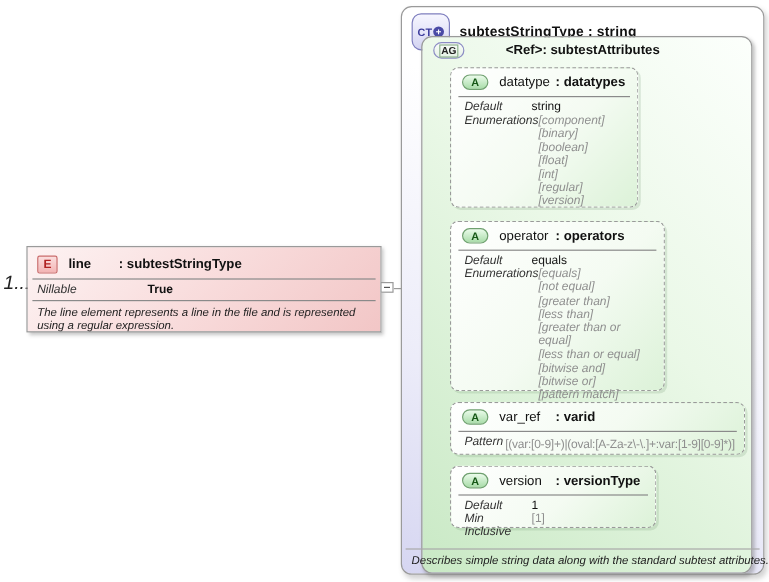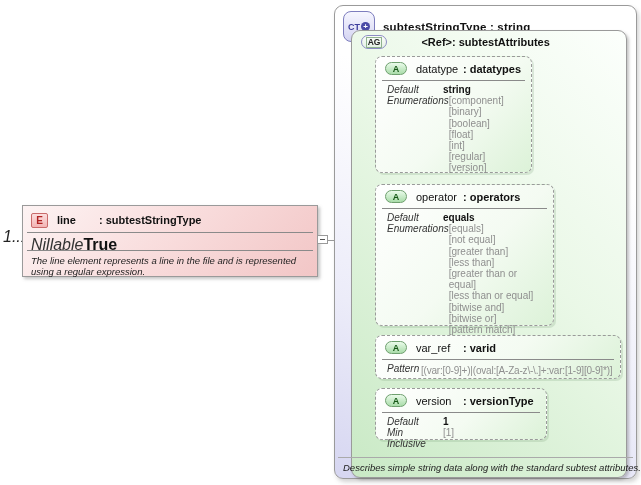--- a/index.html
+++ b/index.html
@@ -60,38 +60,38 @@
   }
   .box-title { display:flex; align-items:center; height:20px; padding:3px 6px 0 9px; }
   .attr-name { font-size:11px; font-weight:normal; color:#111; margin-left:9px; display:inline-block; min-width:47px; }
   .attr-type { font-size:11px; font-weight:bold; color:#111; }
   .sep { height:1px; background:#8a8a8a; margin:3px 6px 2px 6px; }
   .props { padding:1px 6px 0 11px; font-size:10px; line-height:11.2px; }
   .prop-row { display:flex; align-items:flex-start; }
   .prop-label { flex:0 0 56px; font-style:italic; color:#333; }
   .prop-label.narrow { flex:0 0 34px; }
   .prop-value { color:#111; }
-  .strong { font-weight:bold; }
+  .strong { font-weight:normal; }
   .muted { color:#8f8f8f; }
   .values-col { display:flex; flex-direction:column; }
-  .values-col .enum-value { color:#8f8f8f; }
+  .values-col .enum-value { color:#8f8f8f;font-style:italic; }
   .pattern-value { font-size:10px; letter-spacing:-0.2px; white-space:nowrap; color:#8f8f8f; padding-top:2px; }
 
   
   .el-box {
     position:absolute; left:22px; top:205px; width:296px; height:72px;
     border:1px solid #9a9a9a;
     background:linear-gradient(135deg, #fdf3f3 0%, #f9dede 45%, #f2c6c6 100%);
     box-shadow:2px 2px 3px rgba(90,90,90,0.35);
   }
   .el-header { display:flex; align-items:center; height:24px; padding:4px 6px 0 8px; }
   .el-name { font-size:11px; font-weight:bold; color:#111; margin-left:9px; display:inline-block; min-width:42px; }
   .el-type { font-size:11px; font-weight:bold; color:#111; }
   .el-sep { height:1px; background:#8a8a8a; margin:2px 4px; }
-  .el-prop { display:flex; padding:1px 8px 0 8px; font-size:16px; height:13px; }
+  .el-prop { display:flex; padding:1px 8px 0 8px; font-size:10px; height:13px;gap:48px; }
   .el-prop .lbl { flex:0 0 44px; font-style:italic; color:#333; }
   .el-prop .val { font-weight:bold; color:#111; }
   .el-desc { padding:2px 8px 0 8px; font-size:9.5px; font-style:italic; color:#222; line-height:11px; }
 
   .cardinality { position:absolute; left:3px; top:228px; font-size:16px; font-style:italic; color:#222; }
 
   
   .conn-line { position:absolute; left:328px; top:240px; width:45px; height:1px; background:#9a9a9a; }
   .toggle-box { position:absolute; left:317px; top:235px; width:11px; height:9px; border:1px solid #9a9a9a; background:#fff; }
   .toggle-box::after { content:""; position:absolute; left:2px; top:3px; width:5px; height:1px; background:#555; }

